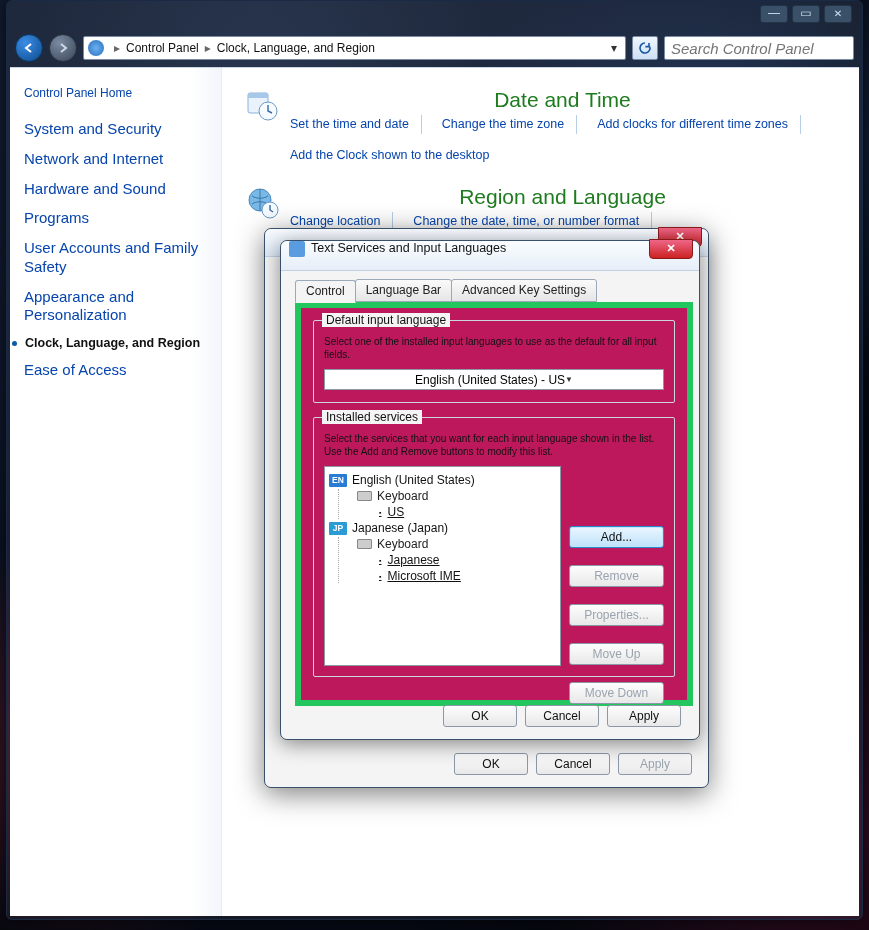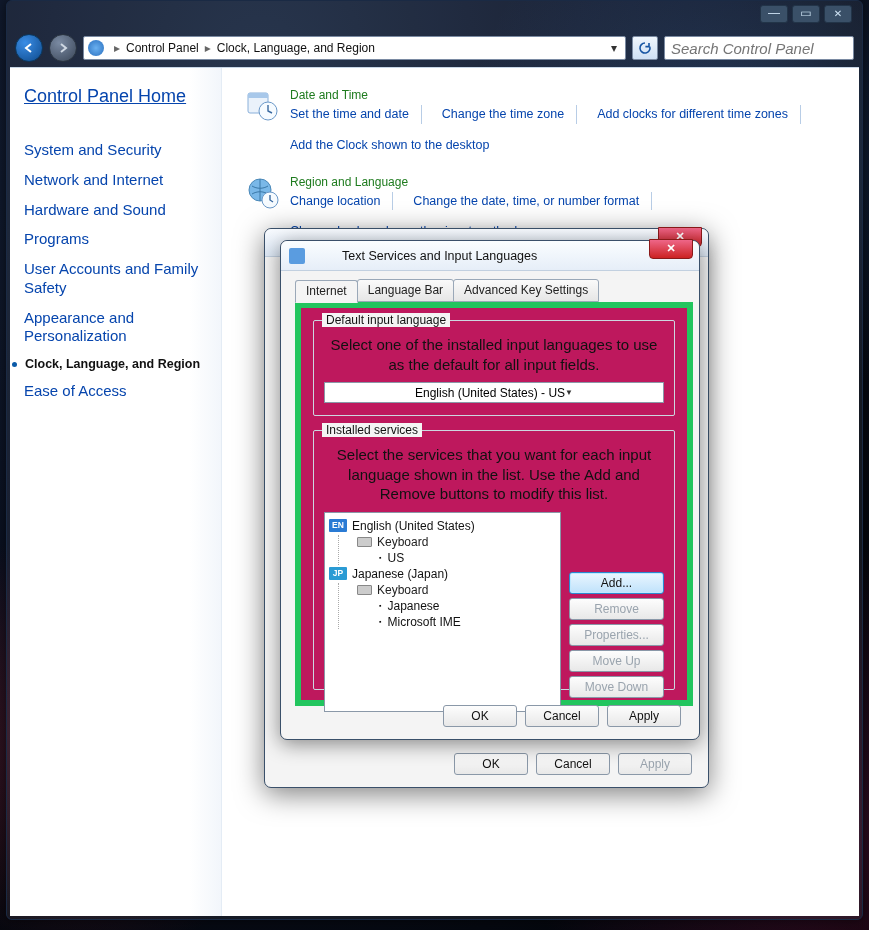--- a/index.html
+++ b/index.html
@@ -24,72 +24,72 @@
   .addr-box .sep { padding:0 6px; color:#666; }
   .addr-box .crumb { color:#111; }
   .addr-box .drop { margin-left:auto; color:#333; padding:0 4px; }
   .refresh-btn { width:26px; height:24px; background:linear-gradient(#f0f6fd,#cfe0f4); border:1px solid #7a8aa2; border-radius:2px; display:flex; align-items:center; justify-content:center; color:#1856a4; font-size:13px; }
   .search-box { width:190px; height:24px; background:#fff; border:1px solid #7a8aa2; border-radius:2px; display:flex; align-items:center; padding:0 6px; }
   .search-box input { border:none; outline:none; flex:1; font-size:15px; font-style:italic; color:#6a7a8c; background:transparent; }
   .search-box .mag { color:#2a6cc0; font-size:13px; }
 
   .content { position:absolute; top:66px; left:3px; right:3px; bottom:3px; background:#fff; display:flex; border-top:1px solid #c8d6e6; }
   .sidebar { width:212px; padding:18px 14px; background:linear-gradient(to right,#fff 85%, #f2f6fb); border-right:1px solid #e4ecf5; }
-  .side-home { color:#0645ad; font-size:18px; margin-bottom:34px; display:block;text-decoration:underline; }
+  .side-home { color:#0645ad; font-size:12px; margin-bottom:20px; display:block; }
   .side-link { color:#0645ad; font-size:15px; margin-bottom:11px; display:block; line-height:1.25; }
   .side-current { font-weight:bold; color:#111; font-size:12.5px; margin-bottom:11px; display:flex; align-items:center; }
   .side-current .dot { width:5px; height:5px; background:#0a5aa8; border-radius:50%; margin-right:8px; margin-left:-12px; }
 
   .main { flex:1; padding:20px 24px; font-size:12.5px; color:#0645ad; position:relative; }
   .cat { display:flex; margin-bottom:18px; }
   .cat-icon { width:36px; height:36px; margin-right:10px; display:flex; align-items:center; justify-content:center; }
-  .cat-title { color:#1e7b1e; font-size:12px; margin-bottom:3px; display:block; }
+  .cat-title { color:#1e7b1e; font-size:21px; margin-bottom:3px; display:block;text-align:center; }
   .sub-links { display:flex; flex-wrap:wrap; gap:10px; }
   .sub-links a { color:#0645ad; text-decoration:none; padding-right:12px; margin-right:10px; border-right:1px solid #b8cde6; margin-bottom:2px; line-height:1.5; }
   .sub-links a:last-child { border-right:none; }
 
   
   .outer-dlg { position:absolute; left:264px; top:228px; width:445px; height:560px; background:#f4f4f4; border:1px solid #3a506a; border-radius:7px; box-shadow:0 6px 28px rgba(0,0,0,.5); }
   .outer-dlg .tbar { height:28px; background:linear-gradient(#f8fbff,#dde8f5); border-bottom:1px solid #c2d0e0; border-radius:7px 7px 0 0; position:relative; }
   .outer-dlg .closebtn { position:absolute; right:6px; top:-2px; width:44px; height:20px; background:linear-gradient(#e68,#c22); border:1px solid #8a1a1a; border-radius:0 0 4px 4px; color:#fff; font-weight:bold; font-size:11px; text-align:center; line-height:17px; }
   .outer-btns { position:absolute; bottom:12px; right:16px; display:flex; gap:8px; }
   .dbtn { width:74px; height:22px; background:linear-gradient(#fdfdfd,#e8e8e8); border:1px solid #8a98a8; border-radius:3px; font-size:12px; color:#111; }
   .dbtn.dis { color:#9aa4ae; }
 
   
   .inner-dlg { position:absolute; left:280px; top:240px; width:420px; height:500px; background:#f4f4f4; border:1px solid #3a506a; border-radius:7px; box-shadow:0 4px 20px rgba(0,0,0,.45); }
-  .inner-dlg .tbar { height:30px; background:linear-gradient(#fafdff,#e6eef8); border-bottom:1px solid #c2d0e0; border-radius:7px 7px 0 0; display:flex; align-items:center; padding-left:8px; position:relative;gap:31px; }
+  .inner-dlg .tbar { height:30px; background:linear-gradient(#fafdff,#e6eef8); border-bottom:1px solid #c2d0e0; border-radius:7px 7px 0 0; display:flex; padding-left:8px; position:relative; }
   .inner-dlg .tbar .ticon { width:16px; height:16px; background:#5a9ce0; border-radius:2px; margin-right:6px; display:inline-block; }
   .inner-dlg .tbar .ttxt { font-size:12.5px; color:#111; }
   .inner-dlg .closebtn { position:absolute; right:6px; top:-2px; width:44px; height:20px; background:linear-gradient(#e68,#c22); border:1px solid #8a1a1a; border-radius:0 0 4px 4px; color:#fff; font-weight:bold; font-size:11px; text-align:center; line-height:17px; }
 
   .tabstrip { display:flex; margin:8px 14px 0 14px; }
   .tab { padding:3px 10px 4px; font-size:12px; border:1px solid #9aa8b8; background:linear-gradient(#fafafa,#e6e6e6); border-radius:3px 3px 0 0; margin-right:-1px; color:#222; position:relative; }
   .tab.active { background:#f4f4f4; border-bottom:1px solid #f4f4f4; z-index:2; top:1px; }
   .tabpanel { margin:0 6px 10px 14px; border:6px solid #22c55e; background:#be185d; padding:12px; height:404px; position:relative; }
 
   .group { border:1px solid #cdd6e0; border-radius:2px; padding:8px 10px 12px; margin-bottom:14px; position:relative; }
   .group .legend { position:absolute; top:-8px; left:8px; background:#f4f4f4; padding:0 4px; font-size:12px; color:#111; }
-  .group .desc { font-size:15px; color:#111; margin:6px 0 8px; line-height:1.3;text-align:center; }
+  .group .desc { font-size:10px; color:#111; margin:6px 0 8px; line-height:1.3; }
   .combo { width:100%; height:21px; border:1px solid #8a98a8; background:#fff; font-size:12px; padding:0 4px; display:flex; align-items:center; justify-content:center; }
   .combo .arr { color:#333; font-size:8px; }
 
   .svc-body { display:flex; gap:8px; }
   .tree { flex:1; height:200px; border:1px solid #8a98a8; background:#fff; padding:6px 4px; font-size:12px; color:#111; overflow:hidden; }
   .tree .lang { display:flex; align-items:center; margin-bottom:2px; }
   .tree .badge { display:inline-block; width:18px; height:13px; color:#fff; font-size:8.5px; font-weight:bold; text-align:center; line-height:13px; margin-right:5px; border-radius:1px; }
   .badge.en { background:#2a7bd4; }
   .badge.jp { background:#2a9bd4; }
   .tree .sub { margin-left:14px; display:flex; align-items:center; color:#222; margin-bottom:2px; }
   .tree .sub .kbd { width:15px; height:10px; background:#ccc; border:1px solid #888; margin-right:5px; display:inline-block; border-radius:1px; }
-  .tree .leaf { margin-left:36px; display:flex; align-items:center; margin-bottom:2px; }
+  .tree .leaf { margin-left:36px; display:flex; align-items:center; margin-bottom:2px;text-decoration:underline; }
   .tree .leaf::before { content:"▪"; font-size:7px; margin-right:6px; color:#111; }
   .tree .guide { border-left:1px dotted #aaa; margin-left:9px; padding-left:4px; }
 
-  .btncol { width:95px; display:flex; flex-direction:column; gap:4px; padding-top:60px; }
+  .btncol { width:95px; display:flex; flex-direction:column; gap:17px; padding-top:60px; }
   .btncol .dbtn { width:95px; }
   .dbtn.primary { border:1px solid #2a8ad0; background:linear-gradient(#eaf6ff,#bfe2fb); box-shadow:inset 0 0 0 1px #bfe8ff; }
 
   .inner-btns { position:absolute; bottom:12px; right:18px; display:flex; gap:8px; }
 
   svg { display:block; }
 </style>
 </head>
 <body>
 
@@ -202,21 +202,21 @@
 </div>
 
 <div class="inner-dlg">
   <div class="tbar">
     <span class="ticon"></span>
     <span class="ttxt">Text Services and Input Languages</span>
     <div class="closebtn">✕</div>
   </div>
 
   <div class="tabstrip">
-    <div class="tab active">Internet</div>
+    <div class="tab active">Control</div>
     <div class="tab">Language Bar</div>
     <div class="tab">Advanced Key Settings</div>
   </div>
 
   <div class="tabpanel">
 
     <div class="group">
       <span class="legend">Default input language</span>
       <div class="desc">Select one of the installed input languages to use as the default for all input fields.</div>
       <div class="combo">

